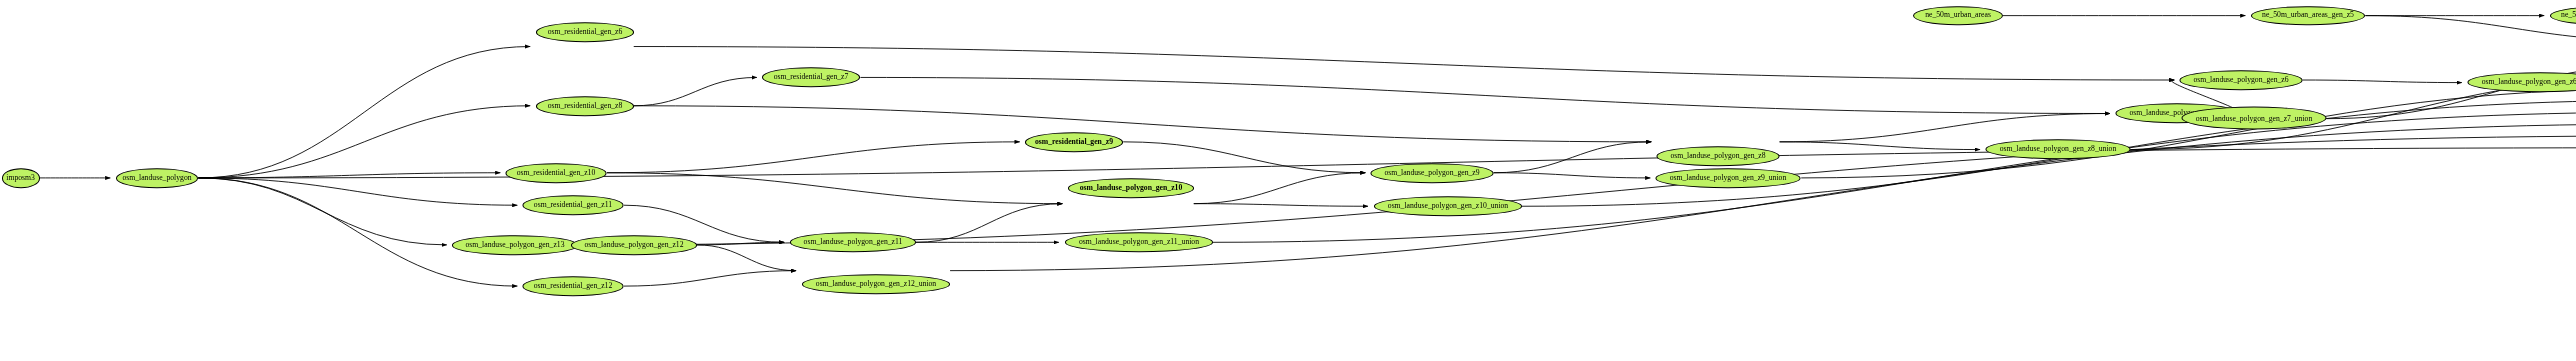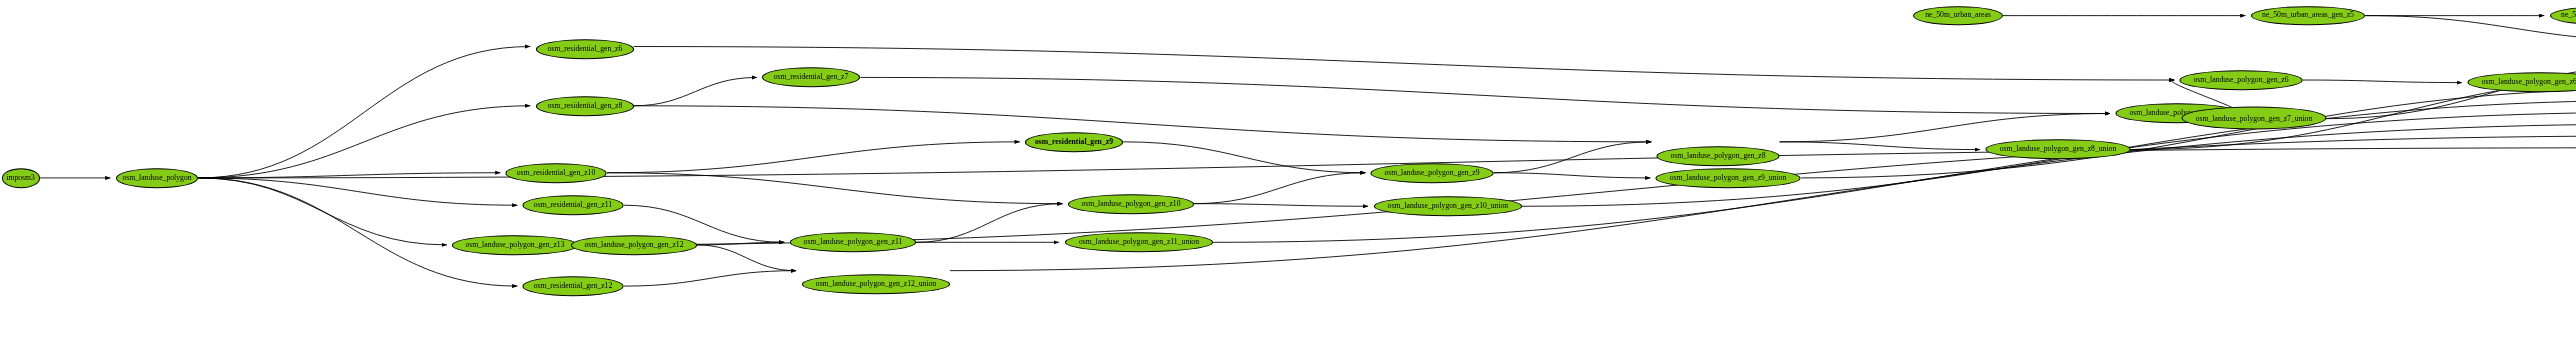--- a/index.html
+++ b/index.html
@@ -1,21 +1,21 @@
 <!DOCTYPE html>
 <html style="font-size:8.2px"><head>
 <meta charset="utf-8">
 <style>
   html,body{margin:0;padding:0;background:#ffffff;}
   #stage{position:relative;width:2741px;height:362px;background:#fff;
          font-family:"Liberation Serif", serif;overflow:hidden;}
   svg#edges{position:absolute;left:0;top:0;width:2741px;height:362px;}
   .node{position:absolute;transform:translate(-50%,-50%);
         display:flex;align-items:center;justify-content:center;
-        border:0.8px solid #000;border-radius:50%;background:#84cc16;
+        border:0.8px solid #000;border-radius:50%;background:#bef264;
         white-space:nowrap;color:#000;box-sizing:border-box;}
   .node span{font-size:7.7px;line-height:1;}
 </style>
 </head>
 <body>
 
 <div id="stage">
   <svg id="edges" xmlns="http://www.w3.org/2000/svg" viewBox="0 0 5320 702" width="2741" height="362">
     <defs>
       <marker id="ah" markerWidth="11" markerHeight="8" refX="10" refY="4" orient="auto" markerUnits="userSpaceOnUse">
@@ -68,21 +68,21 @@
         <path d="M5171,30 C5211,30 5131,56.5 5171,56.5" marker-end="url(#ah)"></path>
       </g>
   </svg>
   <div id="node-layer">
       <div class="node" style="left: 20.6px; top: 178px; width: 38px; height: 19.6px;">
         <span>imposm3</span>
       </div>
       <div class="node" style="left: 157px; top: 178px; width: 82px; height: 19.6px;">
         <span>osm_landuse_polygon</span>
       </div>
-      <div class="node" style="left: 585px; top: 49px; width: 98px; height: 19.6px;">
+      <div class="node" style="left: 585px; top: 32px; width: 98px; height: 19.6px;">
         <span>osm_residential_gen_z6</span>
       </div>
       <div class="node" style="left: 811px; top: 77px; width: 98px; height: 19.6px;">
         <span>osm_residential_gen_z7</span>
       </div>
       <div class="node" style="left: 585px; top: 106px; width: 98px; height: 19.6px;">
         <span>osm_residential_gen_z8</span>
       </div>
       <div class="node" style="left: 1074px; top: 142px; width: 98px; height: 19.6px; font-weight: bold;">
         <span>osm_residential_gen_z9</span>
@@ -98,21 +98,21 @@
       </div>
       <div class="node" style="left: 515px; top: 245px; width: 126px; height: 19.6px;">
         <span>osm_landuse_polygon_gen_z13</span>
       </div>
       <div class="node" style="left: 634px; top: 245px; width: 126px; height: 19.6px;">
         <span>osm_landuse_polygon_gen_z12</span>
       </div>
       <div class="node" style="left: 853px; top: 242px; width: 126px; height: 19.6px;">
         <span>osm_landuse_polygon_gen_z11</span>
       </div>
-      <div class="node" style="left: 1131px; top: 204px; width: 126px; height: 19.6px;">
+      <div class="node" style="left: 1131px; top: 188px; width: 126px; height: 19.6px; font-weight: bold;">
         <span>osm_landuse_polygon_gen_z10</span>
       </div>
       <div class="node" style="left: 1432px; top: 173px; width: 123px; height: 19.6px; justify-content: center;">
         <span>osm_landuse_polygon_gen_z9</span>
       </div>
       <div class="node" style="left: 1718px; top: 156px; width: 123px; height: 19.6px;">
         <span>osm_landuse_polygon_gen_z8</span>
       </div>
       <div class="node" style="left: 2177px; top: 113px; width: 123px; height: 19.6px;">
         <span>osm_landuse_polygon_gen_z7</span>

